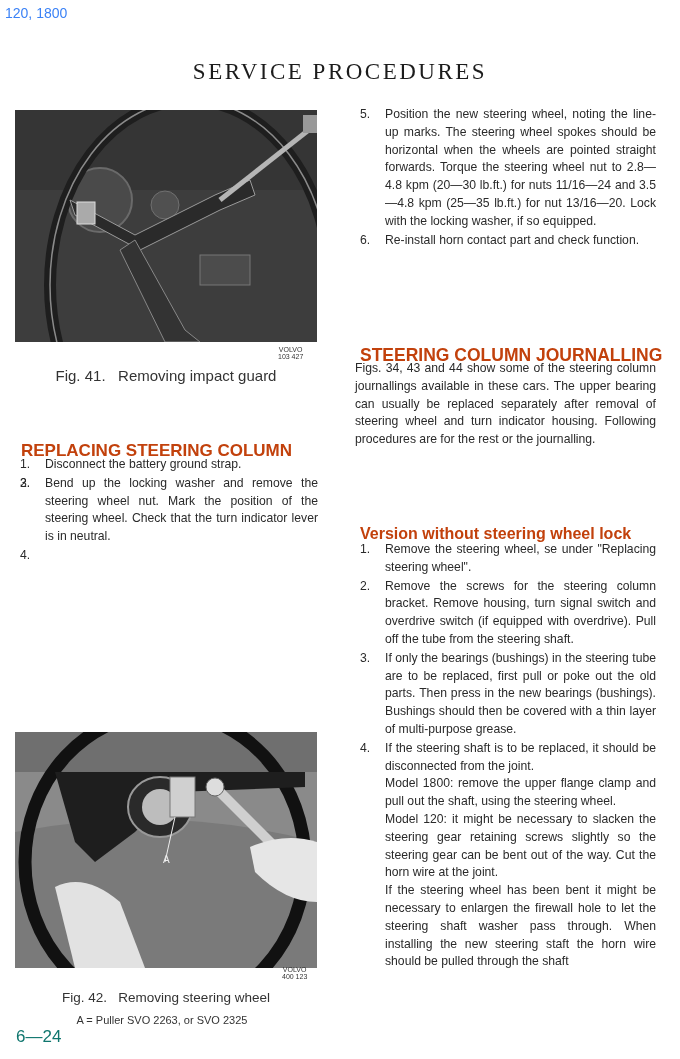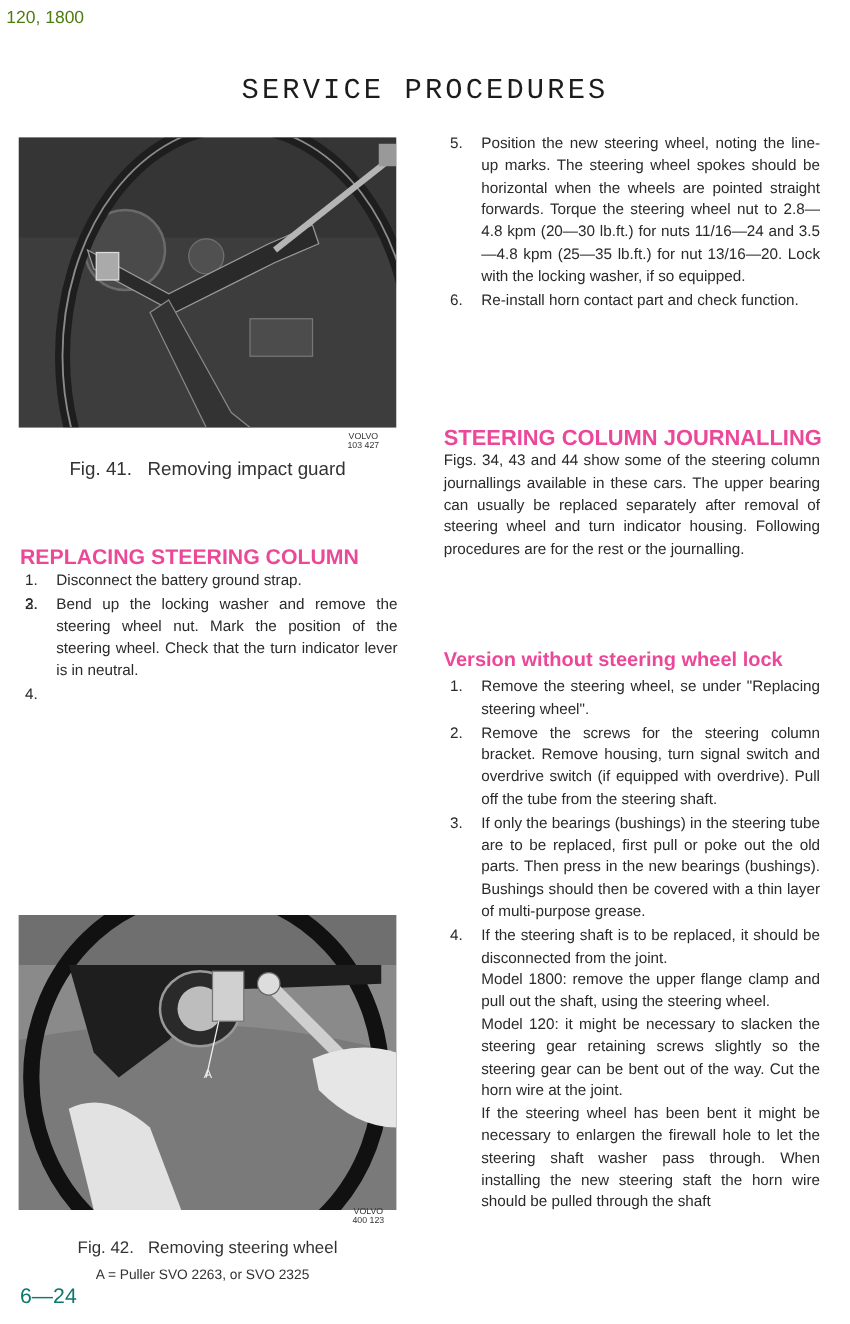--- a/index.html
+++ b/index.html
@@ -1,33 +1,33 @@
 <!DOCTYPE html>
 <html><head>
 <meta charset="utf-8">
 <style>
   html, body { margin:0; padding:0; }
   body { width:680px; height:1059px; background:#fff; position:relative; overflow:hidden; color:#262626;
          font-family:"Liberation Sans", sans-serif; }
   .abs { position:absolute; }
-  #models { left:5px; top:5px; font-size:14px; color:#4d7c0f; }
+  #models { left:5px; top:5px; font-size:14px; color:#3b82f6; }
   #title { left:0; width:680px; top:44px; text-align:center; font-size:23px; letter-spacing:2.5px; color:#1c1c1c;
-           font-family:Liberation Mono, monospace; font-weight:normal; }
+           font-family:Liberation Serif, serif; font-weight:normal; }
   .photo { background:#3a3a3a; overflow:hidden; }
   #fig41 { left:15px; top:110px; width:302px; height:232px; }
   #fig42 { left:15px; top:732px; width:302px; height:236px; }
   .reg { font-size:7px; line-height:7px; text-align:center; color:#333; }
   #reg41 { left:278px; top:346px; }
   #reg42 { left:282px; top:966px; }
   .caption { font-size:15px; color:#333; text-align:center; }
   #cap41 { left:15px; width:302px; top:367px; }
   #cap42 { left:15px; width:302px; top:990px; font-size:13.5px; }
   #cap42sub { left:11px; width:302px; top:1014px; font-size:11px; }
   #pagenum { left:16px; top:1027px; font-size:17px; color:#0f766e; }
-  h2 { margin:0; font-weight:bold; color:#ec4899; }
+  h2 { margin:5px; font-weight:bold; color:#c2410c; }
   #h-replacing { left:16px; top:436px; font-size:17px; }
   #h-journal { left:355px; top:340px; font-size:17.5px; }
   #h-version { left:355px; top:520px; font-size:16px; }
   .txt { font-size:12.2px; line-height:17.8px; text-align:justify; color:#2a2a2a; }
   ol.steps { list-style:none; margin:0; padding:0; }
   ol.steps li { position:relative; padding-left:30px; margin-bottom:1px; }
   ol.steps li .num { position:absolute; left:5px; top:0; }
   #list-left { left:15px; top:456px; width:303px; }
   #list-right-top { left:355px; top:106px; width:301px; }
   #journal-body { left:355px; top:360px; width:301px; }

